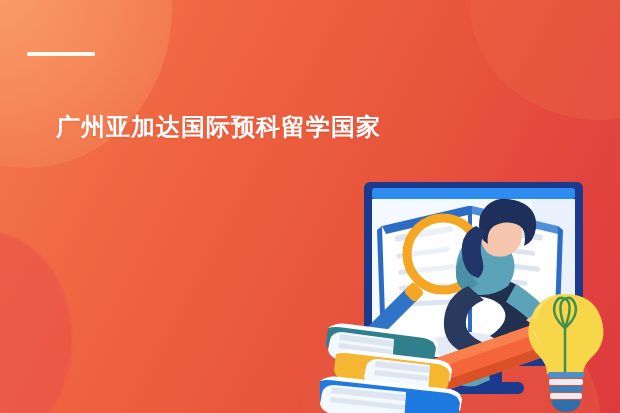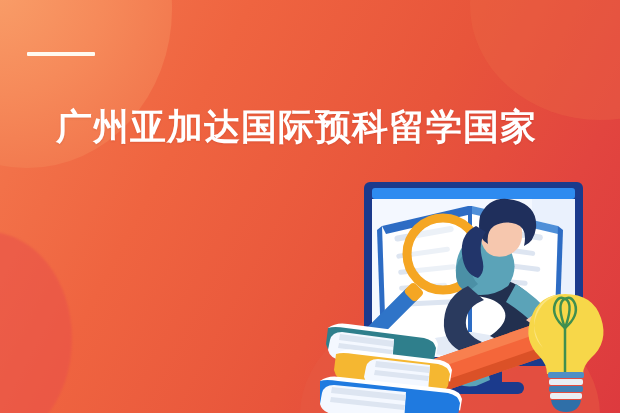--- a/index.html
+++ b/index.html
@@ -70,21 +70,21 @@
     width: 68px;
     height: 4px;
     background: #fffaf0;
     border-radius: 1px;
   }
   .headline {
     position: absolute;
     left: 56px;
     top: 108px;
     margin: 0;
-    font-size: 36px;
+    font-size: 24px;
     line-height: 38px;
     letter-spacing: 1px;
     font-weight: bold;
     color: #ffffff;
     white-space: nowrap;
     text-shadow: 0 1px 2px rgba(150,40,20,.18);
   }
 
   
   .illustration {

